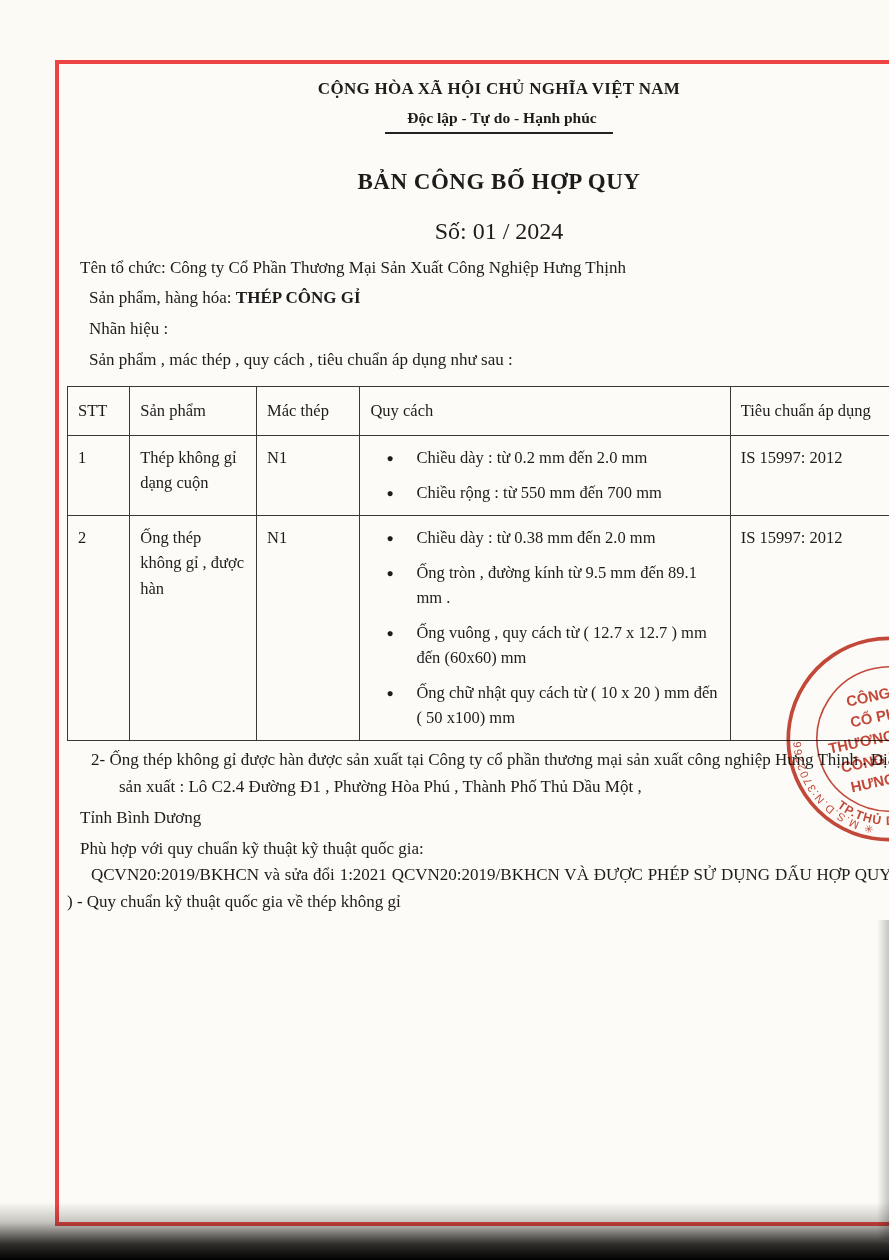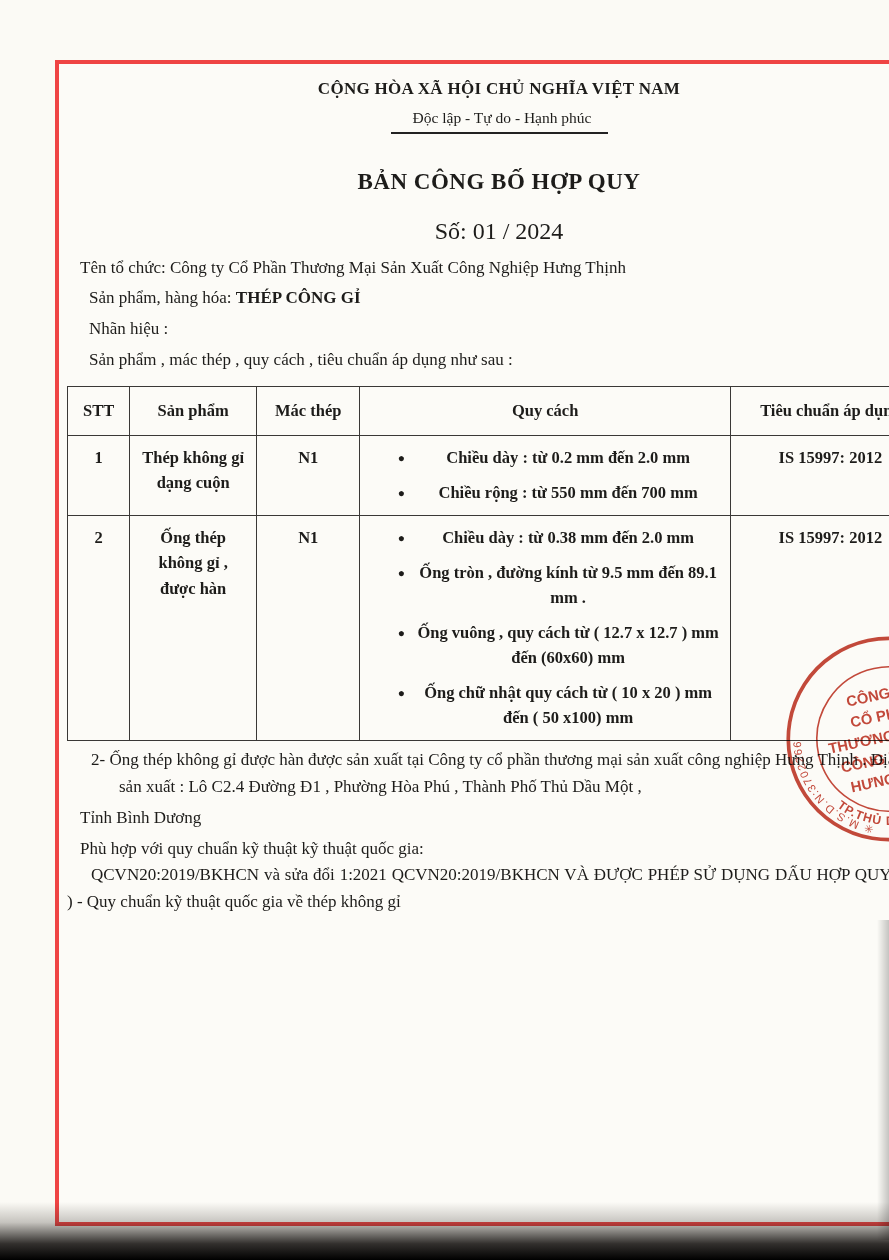--- a/index.html
+++ b/index.html
@@ -14,38 +14,38 @@
     position: absolute; left: 55px; top: 60px;
     width: 888px; height: 1166px;
     border: 4px solid #ef4444;
     box-sizing: border-box;
     background: #fcfbf7;
   }
   .content { padding: 12px 8px 0; font-size: 17px; line-height: 1.58; }
   .center { text-align: center; }
   .national { font-size: 17px; font-weight: bold; letter-spacing: .3px; }
   .motto {
-    font-size: 15.5px; font-weight: normal; display: inline-block;
+    font-size: 15.5px; font-weight: bold; display: inline-block;
     border-bottom: 2px solid #222; padding: 0 16px 2px 22px; margin-top: 3px;
   }
   .doc-title { font-size: 23px; font-weight: bold; margin-top: 30px; letter-spacing: .5px; }
   .doc-no { font-size: 24px; margin-top: 12px; }
   .para { padding-left: 13px; margin-top: 4px; }
   .para.indent2 { padding-left: 22px; }
   .bold { font-weight: bold; }
 
   table.products {
     border-collapse: collapse; width: 100%;
     margin-top: 12px; font-size: 16.5px; line-height: 1.55;
     table-layout: fixed;
   }
   .products th, .products td {
     border: 1.5px solid #3a3836;
-    padding: 9px 10px; vertical-align: top; text-align: center;
-    font-weight: bold; box-sizing: border-box;
+    padding: 9px 10px; vertical-align: top; text-align: left;
+    font-weight: normal; box-sizing: border-box;
   }
   .products th { padding: 11px 10px; }
   .h-stt, .c-stt { text-align: center; }
   .qc-item { display: flex; margin: 0 0 9px; padding-left: 16px; }
   .qc-item:last-child { margin-bottom: 0; }
   .dot { flex: 0 0 30px; font-size: 12px; line-height: 26px; }
   .qc-text { flex: 1 1 auto; }
 
   .note1 { padding-left: 24px; margin-top: 32px; }
   .note2 { padding-left: 52px; text-indent: -28px; margin-top: 6px; }

